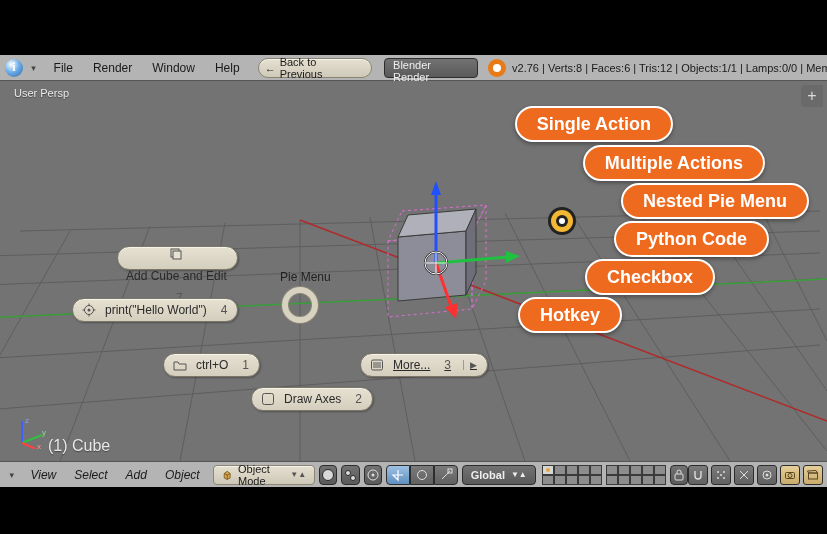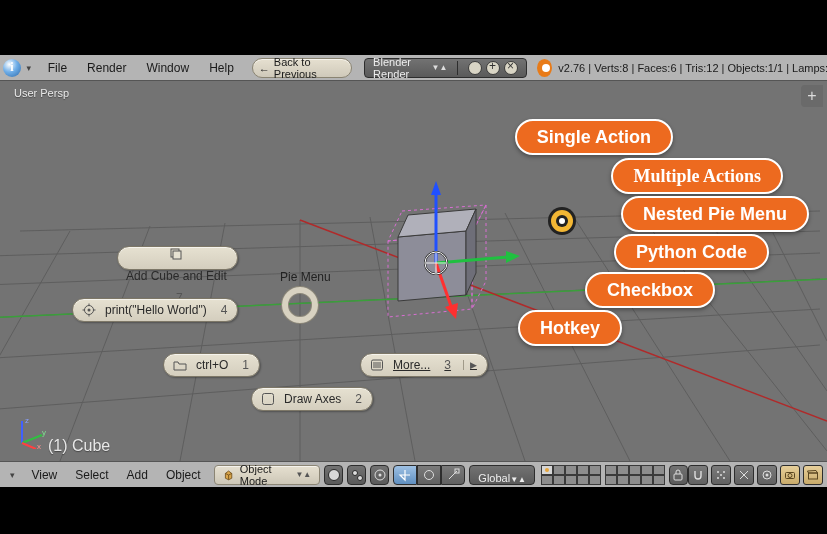--- a/index.html
+++ b/index.html
@@ -6,21 +6,21 @@
   body { width: 827px; height: 534px; background: #000; overflow: hidden; position: relative; }
   .app { position: absolute; top: 55px; left: 0; right: 0; bottom: 47px; background: #393939; }
   
   .topbar { position: absolute; top: 0; left: 0; right: 0; height: 26px; background: #b4b4b4; display: flex; align-items: center; gap: 0; font-size: 12px; color: #1a1a1a; border-bottom: 1px solid #555; }
   .topbar .info-icon { width: 28px; height: 26px; display: flex; align-items: center; justify-content: center; }
   .info-icon-shape { width: 18px; height: 18px; border-radius: 50%; background: radial-gradient(circle at 35% 30%, #fff, #6faee8 45%, #2b68a8); display:flex; align-items:center; justify-content:center; color:#fff; font-weight:bold; font-size:12px; font-family: Georgia, serif; }
   .topbar .tri { width:12px; display:flex; justify-content:center; color:#444; font-size:9px; margin-right:4px; }
   .topbar .menu { padding: 0 10px; height: 26px; line-height: 26px; cursor: default; }
   .back-btn { margin-left: 8px; height: 20px; border-radius: 10px; background: linear-gradient(#e6e0d0,#cfc9ba); border:1px solid #8a8472; padding:0 10px 0 6px; display:flex; align-items:center; gap:4px; font-size:11px; box-shadow: inset 0 1px 0 rgba(255,255,255,.6); }
   .back-arrow { font-size:11px; }
-  .render-select { margin-left: 12px; height:20px; background: linear-gradient(#727272,#5a5a5a); border:1px solid #2d2d2d; border-radius:4px; padding:0 8px; display:flex; align-items:center; gap:6px; color:#eee; font-size:11px; }
+  .render-select { margin-left: 12px; height:20px; background: linear-gradient(#727272,#5a5a5a); border:1px solid #2d2d2d; border-radius:4px; padding:0 8px; display:flex; align-items:center; gap:6px; color:#eee; font-size:11px;flex-direction:column; }
   .render-select .sep { width:1px; height:14px; background:#2d2d2d; margin:0 4px; }
   .render-select .icons { display:flex; gap:4px; }
   .render-select .rdot { width:14px;height:14px;border-radius:50%; background:#d9d5c5; border:1px solid #3b3b3b; position:relative; }
   .render-select .plus::after{content:"+";position:absolute;top:-3px;left:2px;font-size:12px;color:#333;}
   .render-select .x::after{content:"×";position:absolute;top:-3px;left:2px;font-size:12px;color:#333;}
   .render-select .tri-down { color:#ddd; font-size:8px; margin-left:2px; }
   .blender-logo { margin-left:10px; width:18px;height:18px; border-radius:50%; background:#e87b18; position:relative; }
   .blender-logo::after { content:""; position:absolute; width:8px;height:8px;border-radius:50%;background:#fff; top:5px;left:5px; }
   .stats { margin-left:6px; font-size:11px; color:#1a1a1a; white-space:nowrap; overflow:hidden; }
 
@@ -40,38 +40,38 @@
   .pie-btn { position:absolute; height:24px; border-radius:12px; background: linear-gradient(#e6e1d1,#d4cebe); border:1px solid #7d7767; box-shadow: inset 0 1px 0 rgba(255,255,255,.6), 1px 1px 2px rgba(0,0,0,.3); display:flex; align-items:center; padding:0 10px 0 8px; gap:8px; font-size:12px; color:#2a2a2a; }
   .pie-btn .icon { width:16px;height:16px; display:flex;align-items:center;justify-content:center; }
   .pie-btn .num { margin-left:6px; color:#555; }
   .pie-btn .chev { border-left:1px solid #a09a89; padding-left:6px; margin-left:4px; color:#555; font-size:9px; }
 
   .pie-label { position:absolute; color:#222; font-size:12px; }
 
   .pie-ring { position:absolute; width:36px;height:36px;border:6px solid #d8d2c1; border-radius:50%; box-shadow:0 0 0 1px #8d8878, inset 0 0 0 1px #8d8878; } 
 
   
-  .badge { position:absolute; background:#ed6a1f; color:#fff; font-size:18px; font-weight:600; border-radius:22px; height:36px; padding:0 20px; display:flex; align-items:center; border:2px solid #fff; box-shadow:0 2px 4px rgba(0,0,0,.35); white-space:nowrap;margin-top:13px; }
+  .badge { position:absolute; background:#ed6a1f; color:#fff; font-size:18px; font-weight:600; border-radius:22px; height:36px; padding:0 20px; display:flex; align-items:center; border:2px solid #fff; box-shadow:0 2px 4px rgba(0,0,0,.35); white-space:nowrap; }
 
   
   .viewport-plus { position:absolute; top:4px; right:4px; width:22px;height:22px; background:#6a6a6a; display:flex;align-items:center;justify-content:center; color:#dcdcdc; font-size:16px; border-top-left-radius:4px; border-bottom-left-radius:4px;}
 
   
   .bottombar { position:absolute; bottom:0; left:0; right:0; height:26px; background:#b4b4b4; display:flex; align-items:center; font-size:12px; color:#1a1a1a; border-top:1px solid #555; gap:0; padding-right:4px; overflow:hidden; }
   .bottombar .vp-icon { width:24px; display:flex; justify-content:center; font-size:9px; color:#444; margin-left:2px; }
-  .bottombar .menu { padding:0 9px; height:26px; line-height:26px; }
+  .bottombar .menu { padding:0 9px; height:26px; line-height:26px;font-style:italic; }
   .mode-select { height:20px; border-radius:4px; background: linear-gradient(#e6e0d0,#cdc7b7); border:1px solid #8b8574; padding:0 8px; display:flex;align-items:center; gap:6px; font-size:11px; margin-left:4px; box-shadow: inset 0 1px 0 rgba(255,255,255,.6);}
   .mode-select .cube-ico { width:14px;height:14px; }
   .round-btn { width:22px;height:20px;border-radius:4px; background:linear-gradient(#727272,#5a5a5a); border:1px solid #2d2d2d; display:flex;align-items:center;justify-content:center; margin-left:4px; color:#e8e8e8;}
   .round-btn svg,.square-tool svg{display:block;}
   .tool-row { display:flex; gap:0; margin-left:4px; }
   .square-tool { width:24px;height:20px; background:linear-gradient(#7a7a7a,#616161); border:1px solid #2d2d2d; display:flex;align-items:center;justify-content:center; }
   .square-tool.first{border-radius:4px 0 0 4px;} .square-tool.last{border-radius:0 4px 4px 0;}
   .square-tool.active { background:linear-gradient(#9ec1e4,#5f8fc0); }
-  .global-select { height:20px; border-radius:4px; background:linear-gradient(#727272,#5a5a5a); border:1px solid #2d2d2d; padding:0 8px; display:flex;align-items:flex-end; color:#eee; font-size:11px; margin-left:4px;}
+  .global-select { height:20px; border-radius:4px; background:linear-gradient(#727272,#5a5a5a); border:1px solid #2d2d2d; padding:0 8px; display:flex;align-items:center; gap:6px; color:#eee; font-size:11px; margin-left:4px;font-weight:bold;}
   .layer-grid { display:flex; margin-left:6px; }
   .layer-half { display:grid; grid-template-columns:repeat(5,12px); grid-template-rows:repeat(2,10px); }
   .layer-half + .layer-half { margin-left:4px; }
   .layer-cell { border:1px solid #3a3a3a; background:#8d8d8d; }
   .layer-cell.on { background:#d6d6d6; }
   .layer-cell.dot::after{content:"";display:block;width:4px;height:4px;border-radius:50%;background:#e7a63c;margin:2px auto 0;}
   .spacer { flex:1; }
   .r-icons { display:flex; gap:3px; }
   .r-icon { width:20px;height:20px; border-radius:3px; background:linear-gradient(#7a7a7a,#616161); border:1px solid #2d2d2d; display:flex;align-items:center;justify-content:center;}
   .r-icon svg{display:block;}
@@ -234,21 +234,21 @@
             <line x1="3" y1="7" x2="11" y2="7" stroke="#555"></line>
             <line x1="3" y1="9" x2="11" y2="9" stroke="#555"></line>
           </svg>
       </span>
       <span>More...</span>
       <span class="num">3</span>
       <span class="chev">▶</span>
     </div>
 
     <div class="badge" style="right:154px; top:25px;">Single Action</div>
-    <div class="badge" style="right:44px; top:64px;font-family:Liberation Serif, serif;">Multiple Actions</div>
+    <div class="badge" style="right:62px; top:64px;">Multiple Actions</div>
     <div class="badge" style="right:18px; top:102px;">Nested Pie Menu</div>
     <div class="badge" style="right:58px; top:140px;">Python Code</div>
     <div class="badge" style="right:112px; top:178px;">Checkbox</div>
     <div class="badge" style="right:205px; top:216px;">Hotkey</div>
 
     <div class="viewport-plus">+</div>
 
     <svg class="axis-widget" viewBox="0 0 34 34">
       <line x1="8" y1="28" x2="8" y2="6" stroke="#4060ff" stroke-width="2"></line>
       <text x="11" y="8" font-size="8" fill="#8aa0ff">z</text>

